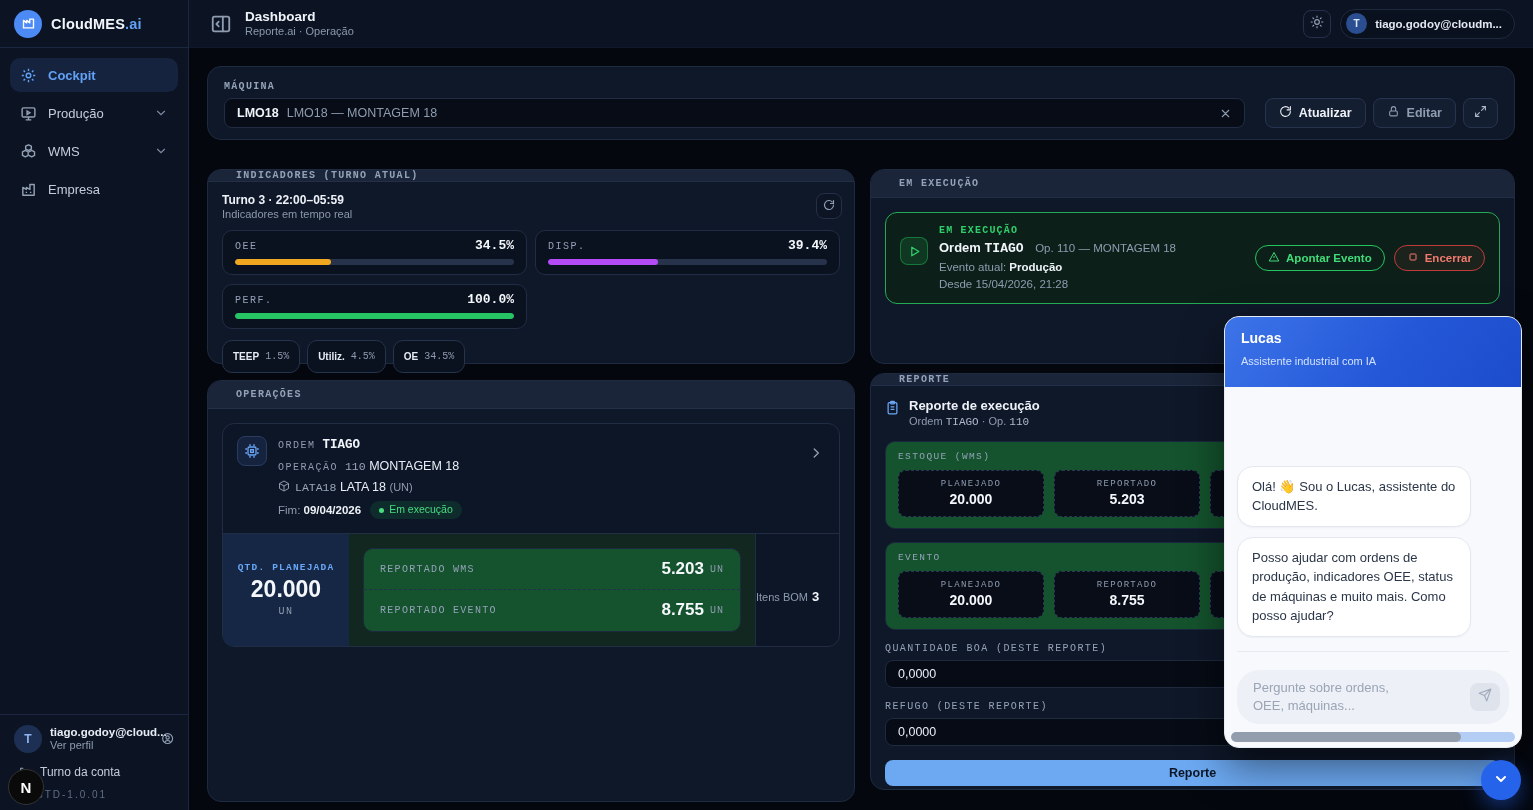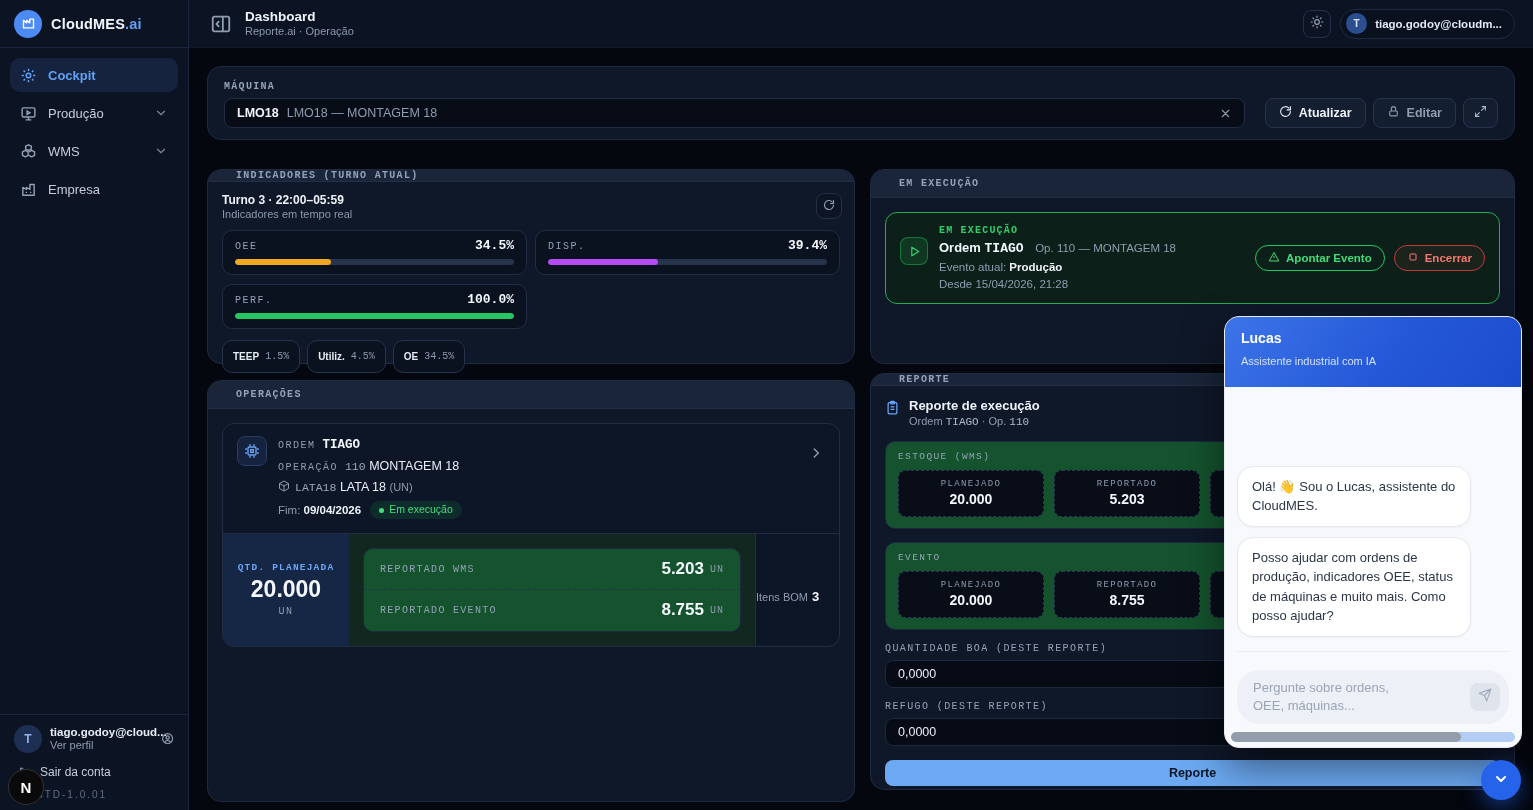--- a/index.html
+++ b/index.html
@@ -316,21 +316,21 @@
             </svg>
         </span>
       </div>
       <div class="signout">
         <span class="sico">
           <svg viewBox="0 0 24 24" fill="none" stroke="currentColor" stroke-width="2" stroke-linecap="round">
               <path d="M9 4H5v16h4"></path>
               <path d="M13 8l4 4-4 4M17 12H8"></path>
             </svg>
         </span>
-        <span>Sair da conta</span>
+        <span>Turno da conta</span>
       </div>
       <div class="version">STD-1.0.01</div>
     </div>
   </aside>
 
   <div class="main">
     <header class="topbar">
       <span class="collapse-btn">
         <svg viewBox="0 0 24 24" fill="none" stroke="currentColor" stroke-width="2" stroke-linecap="round" stroke-linejoin="round">
             <rect x="3" y="4" width="18" height="16" rx="2"></rect>

